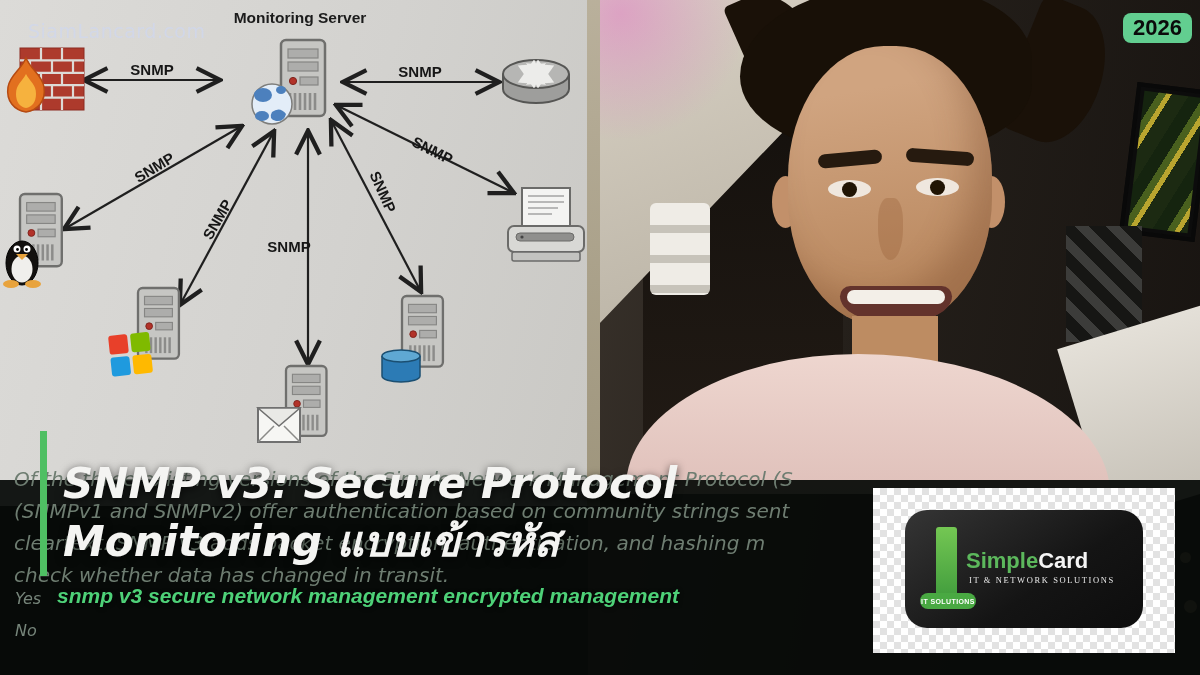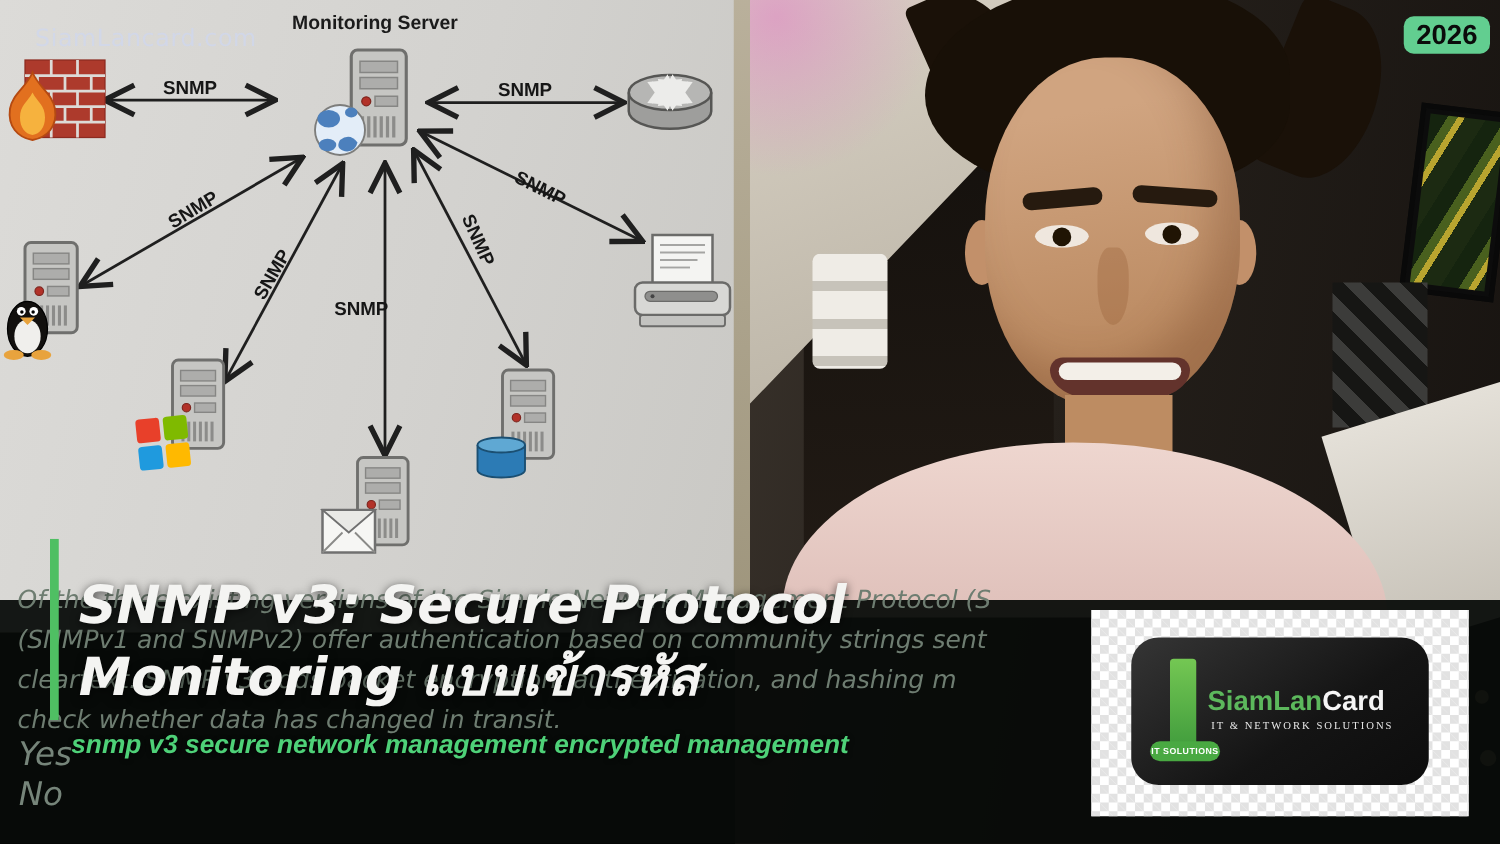--- a/index.html
+++ b/index.html
@@ -67,21 +67,21 @@
                color:rgba(208,215,236,.8); }
 
   
   .overlay-band { position:absolute; left:0; top:480px; width:1200px; height:195px;
                   background:rgba(7,11,8,.94); z-index:4; }
   .lower-third { position:absolute; left:0; top:431px; width:975px; height:222px; z-index:5; overflow:hidden;font-style:italic; }
   .accent-bar { position:absolute; left:40px; top:0; width:7px; height:145px; background:#4fbf63; }
   .quiz-line { position:absolute; left:14px; width:1200px; white-space:nowrap;
                color:#6e7d71; font-size:20px; }
   .q0 { top:36px; } .q1 { top:68px; } .q2 { top:100px; } .q3 { top:132px; }
-  .quiz-opt { position:absolute; left:15px; color:#76857a; font-size:26px; }
+  .quiz-opt { position:absolute; left:15px; color:#76857a; font-size:16px; }
   .qy { top:158px; } .qn { top:190px; }
   .big-title { position:absolute; left:63px; white-space:nowrap; color:#f4f4f2; font-weight:bold;
                font-size:42px; line-height:1; text-shadow:0 2px 8px rgba(0,0,0,.65); }
   .t1 { top:32px; } .t2 { top:90px;text-align:right; }
   .subtitle { position:absolute; left:57px; top:153px; white-space:nowrap; color:#4ed178;
               font-family:"Liberation Sans", sans-serif; font-weight:bold; font-size:21px;
               text-shadow:0 1px 4px rgba(0,0,0,.7); }
 
   
   .logo-region { position:absolute; left:873px; top:488px; width:302px; height:165px; z-index:7;
@@ -308,20 +308,20 @@
     <div class="accent-bar"></div>
     <div class="big-title t1">SNMP v3: Secure Protocol</div>
     <div class="big-title t2">Monitoring แบบเข้ารหัส</div>
     <div class="subtitle">snmp v3 secure network management encrypted management</div>
   </div>
 
   <div class="logo-region">
     <div class="logo-card">
       <div class="logo-bar"></div>
       <div class="logo-ribbon">IT SOLUTIONS</div>
-      <div class="logo-brand"><span class="g">SiamLan</span><span class="w">Card</span></div>
+      <div class="logo-brand"><span class="g">Simple</span><span class="w">Card</span></div>
       <div class="logo-tagline">IT &amp; NETWORK SOLUTIONS</div>
     </div>
   </div>
 
   <div class="badge-year">2026</div>
 
 </div>
 
 </body></html>

